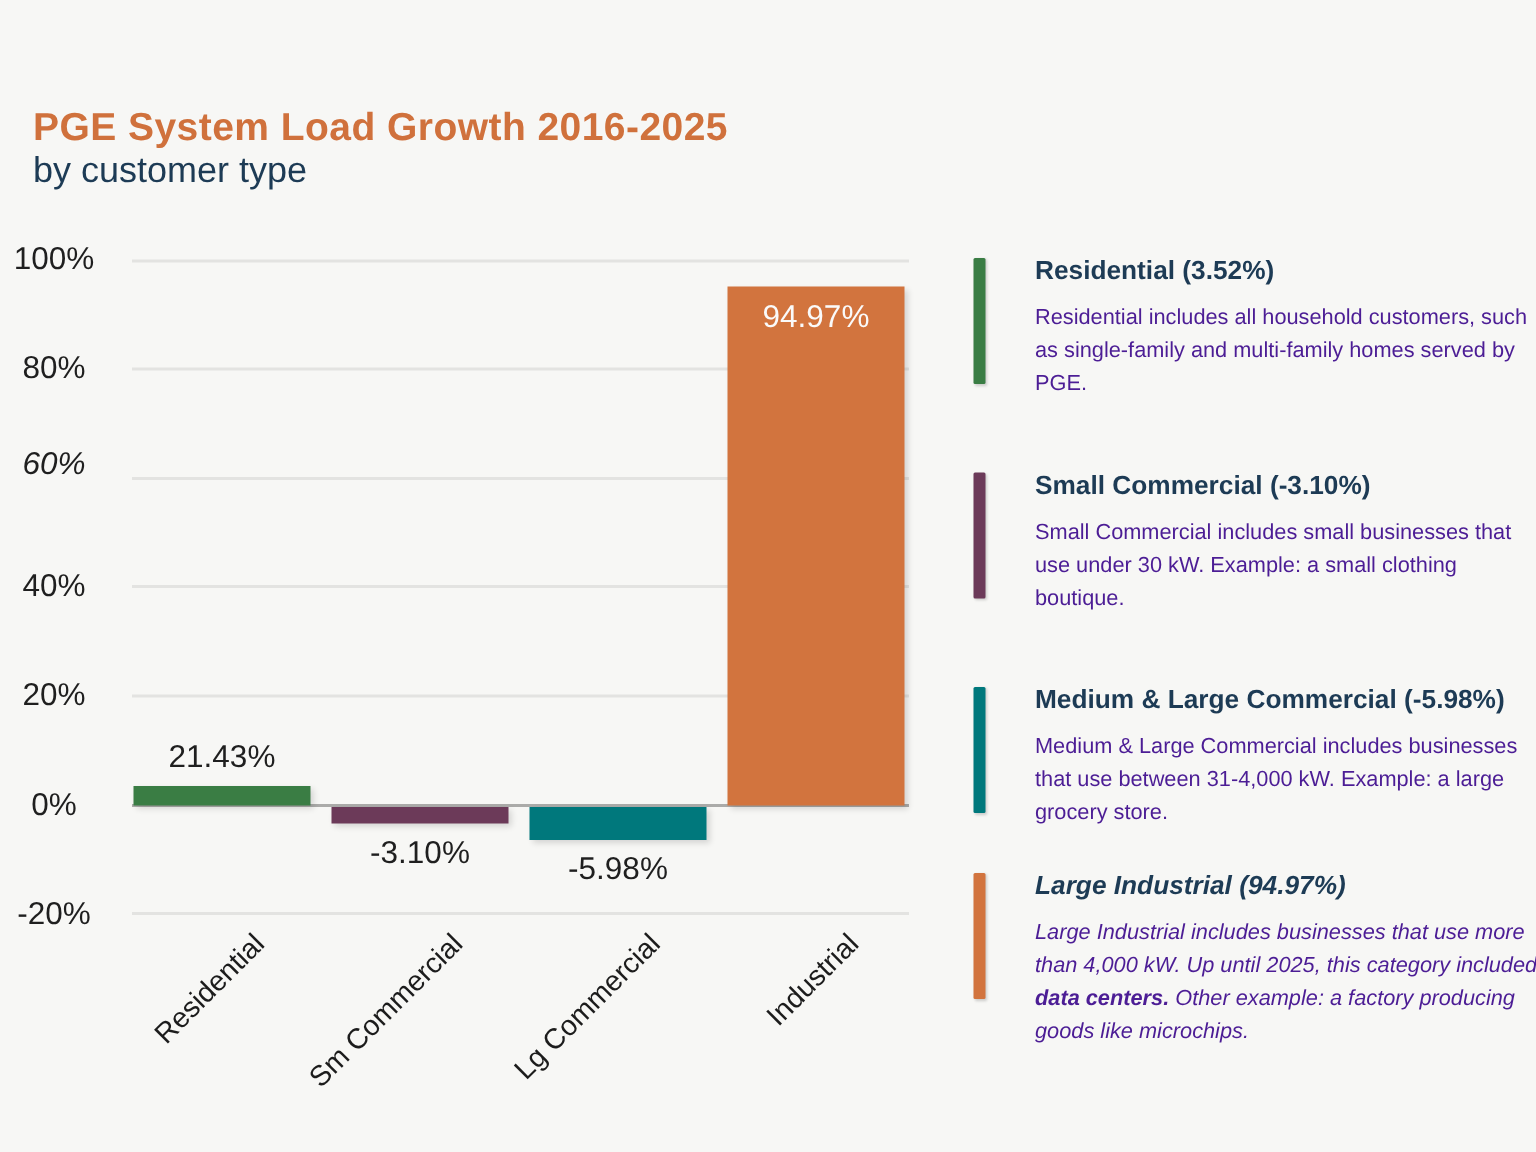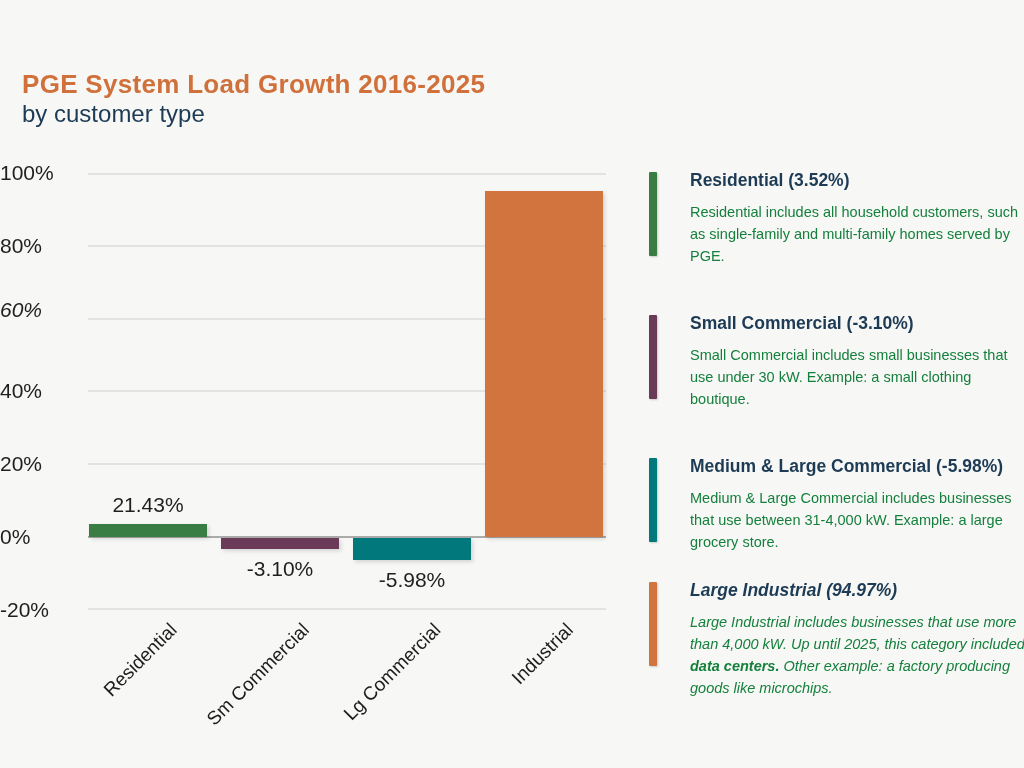--- a/index.html
+++ b/index.html
@@ -4,34 +4,34 @@
 <style>
   html,body{margin:0;padding:0;background:#f7f7f5;}
   .canvas{position:relative;width:1024px;height:768px;background:#f7f7f5;overflow:hidden;
           font-family:"Liberation Sans",sans-serif;}
   .title{position:absolute;left:22px;top:52px;font-size:26px;font-weight:700;letter-spacing:.3px;}
   .subtitle{position:absolute;left:22px;top:100px;font-size:24px;font-weight:400;}
   .chart{position:absolute;left:88px;top:173px;width:518px;height:437px;}
   .grid{position:absolute;left:0;width:100%;height:2px;background:#e3e3e1;}
   .grid.zero{background:#ababa9;}
   .yaxis{position:absolute;left:-82px;top:0;width:72px;height:100%;}
-  .ylab{position:absolute;right:6px;width:72px;text-align:left;font-size:21px;line-height:26px;color:#1f1f1f;}
+  .ylab{position:absolute;right:6px;width:72px;text-align:center;font-size:21px;line-height:26px;color:#1f1f1f;}
   .bar{position:absolute;box-shadow:2px 2px 4px rgba(0,0,0,0.14);}
   .vlab{position:absolute;width:150px;text-align:center;font-size:21px;color:#1f1f1f;}
   .vlab.inside{color:#fafafa;}
   .xwrap{position:absolute;width:0;height:0;}
   .xwrap span{position:absolute;right:0;top:0;white-space:nowrap;font-size:19px;color:#1c1c1c;
               transform:rotate(-45deg);transform-origin:100% 0;}
   .legend{position:absolute;left:637px;top:170px;width:386px;}
   .litem{position:absolute;left:12px;width:386px;}
   .lmark{position:absolute;left:0;top:2px;width:8px;height:84px;border-radius:1px;
          box-shadow:1px 1px 2px rgba(0,0,0,0.18);}
   .lcontent{margin-left:41px;width:335px;}
   .lhead{font-size:17.5px;font-weight:700;color:#1d3b55;margin:0 0 10px 0;}
-  .lbody{font-size:14.5px;line-height:1.52;color:#15803d;}
+  .lbody{font-size:14.5px;line-height:1.52;color:#4c1d95;}
   .lbody b{font-weight:700;}
 </style>
 </head>
 <body>
 
 <div class="canvas">
   <h1 class="title" style="color: rgb(208, 113, 60);">PGE System Load Growth 2016-2025</h1>
   <div class="subtitle" style="color: rgb(29, 59, 85);">by customer type</div>
 
   <div class="chart" id="plot">
@@ -60,20 +60,21 @@
       <div class="vlab" style="left: 117px; top: 384px;">-3.10%</div>
       <div class="xwrap" style="left: 210px; top: 446px;">
         <span>Sm Commercial</span>
       </div>
       <div class="bar" style="left: 265px; top: 365px; width: 118px; height: 22px; background: rgb(0, 120, 124);"></div>
       <div class="vlab" style="left: 249px; top: 395px;">-5.98%</div>
       <div class="xwrap" style="left: 342px; top: 446px;">
         <span>Lg Commercial</span>
       </div>
       <div class="bar" style="left: 397px; top: 18px; width: 118px; height: 346px; background: rgb(210, 116, 62);"></div>
+      <div class="vlab inside" style="left: 381px; top: 27px;">94.97%</div>
       <div class="xwrap" style="left: 474px; top: 446px;">
         <span>Industrial</span>
       </div>
     </div>
 
   <div class="legend" id="legend">
       <div class="litem" style="top: 0px;">
         <div class="lmark" style="background: rgb(58, 125, 68);"></div>
         <div class="lcontent">
           <div class="lhead">Residential (3.52%)</div>

